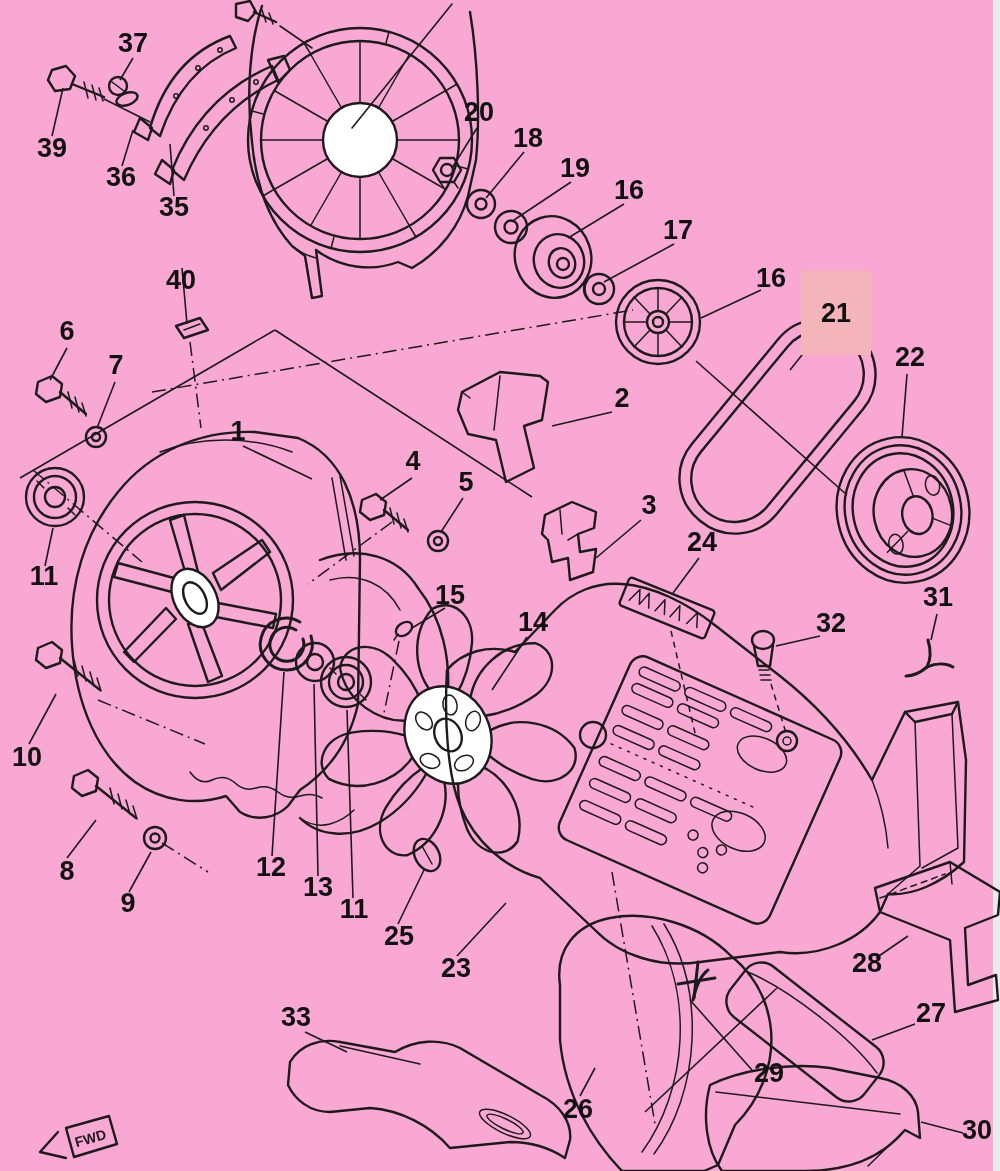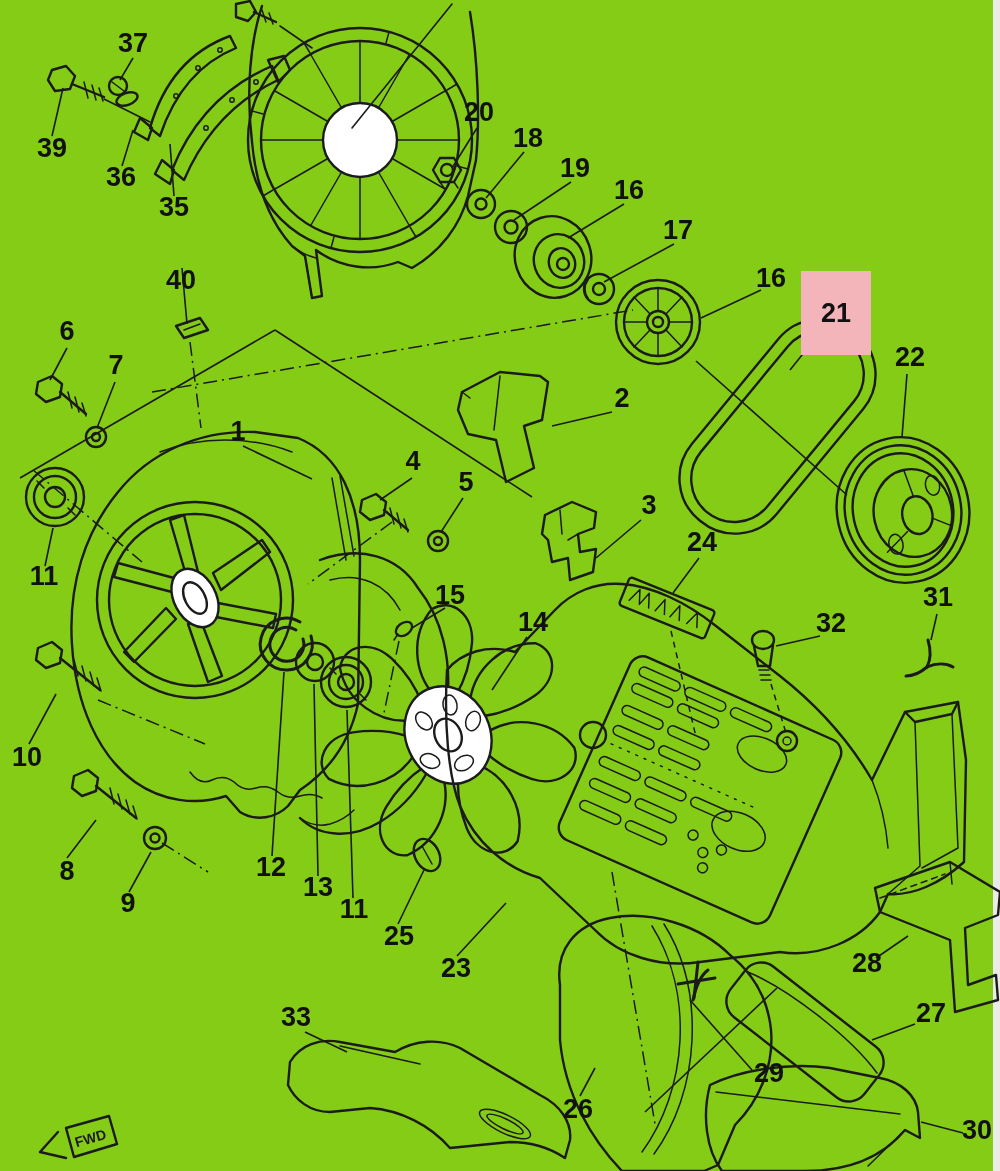--- a/index.html
+++ b/index.html
@@ -1,16 +1,16 @@
 <!DOCTYPE html>
 <html><head>
 <meta charset="utf-8">
 <style>
   html,body{margin:0;padding:0;background:#ffffff;}
-  .stage{position:relative;width:1000px;height:1171px;background:#84cc16;overflow:hidden;
+  .stage{position:relative;width:1000px;height:1171px;background:#f9a8d4;overflow:hidden;
          font-family:"Liberation Sans",sans-serif;}
   svg{position:absolute;left:0;top:0;}
   .art{stroke:#1b1b1b;fill:none;stroke-width:2.4;stroke-linecap:round;stroke-linejoin:round;}
   .thin{stroke-width:1.5;}
   .thick{stroke-width:3;}
   .leader{stroke:#1b1b1b;stroke-width:1.6;fill:none;}
   .dashdot{stroke:#1b1b1b;stroke-width:1.5;fill:none;stroke-dasharray:14 5 2 5;}
   .dashed{stroke:#1b1b1b;stroke-width:1.5;fill:none;stroke-dasharray:6 5;}
   .lbl{font-family:"Liberation Sans",sans-serif;font-size:27px;font-weight:700;fill:#111111;}
   .white{fill:#ffffff;}

